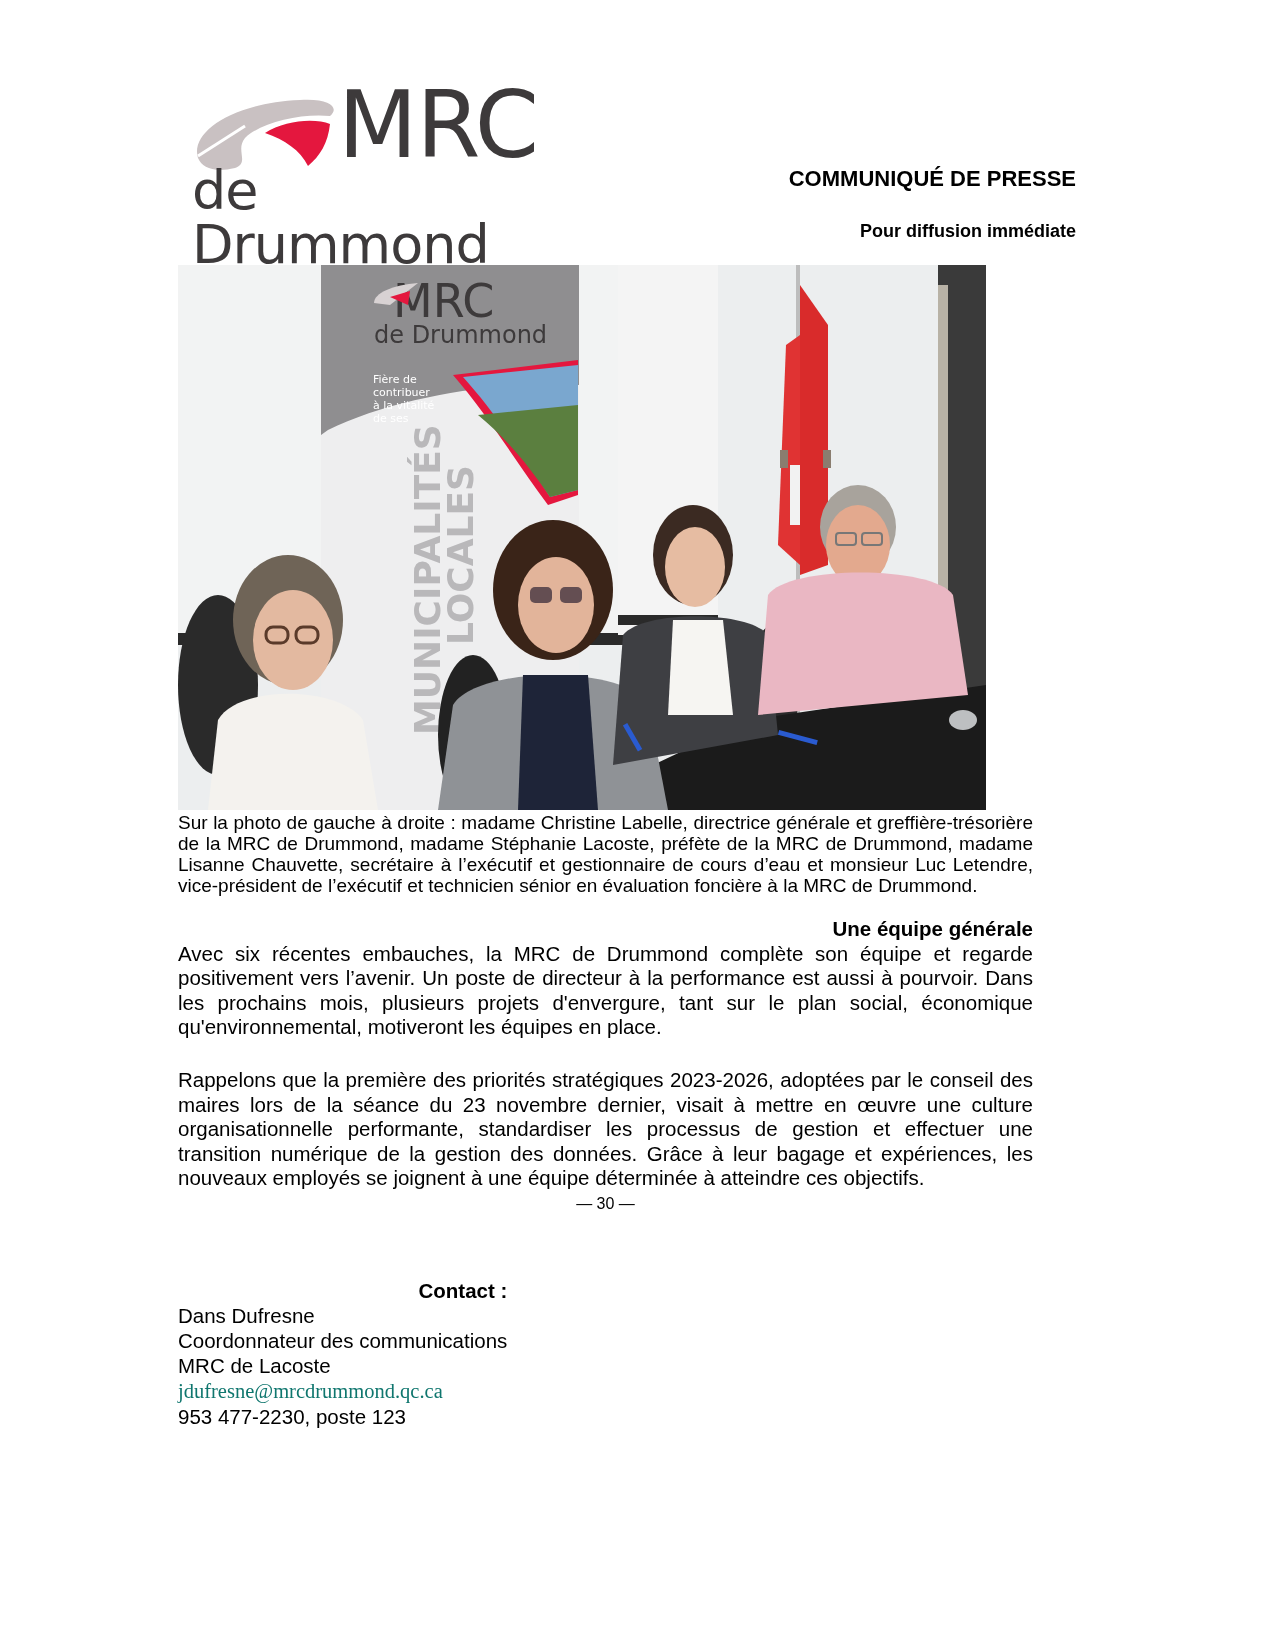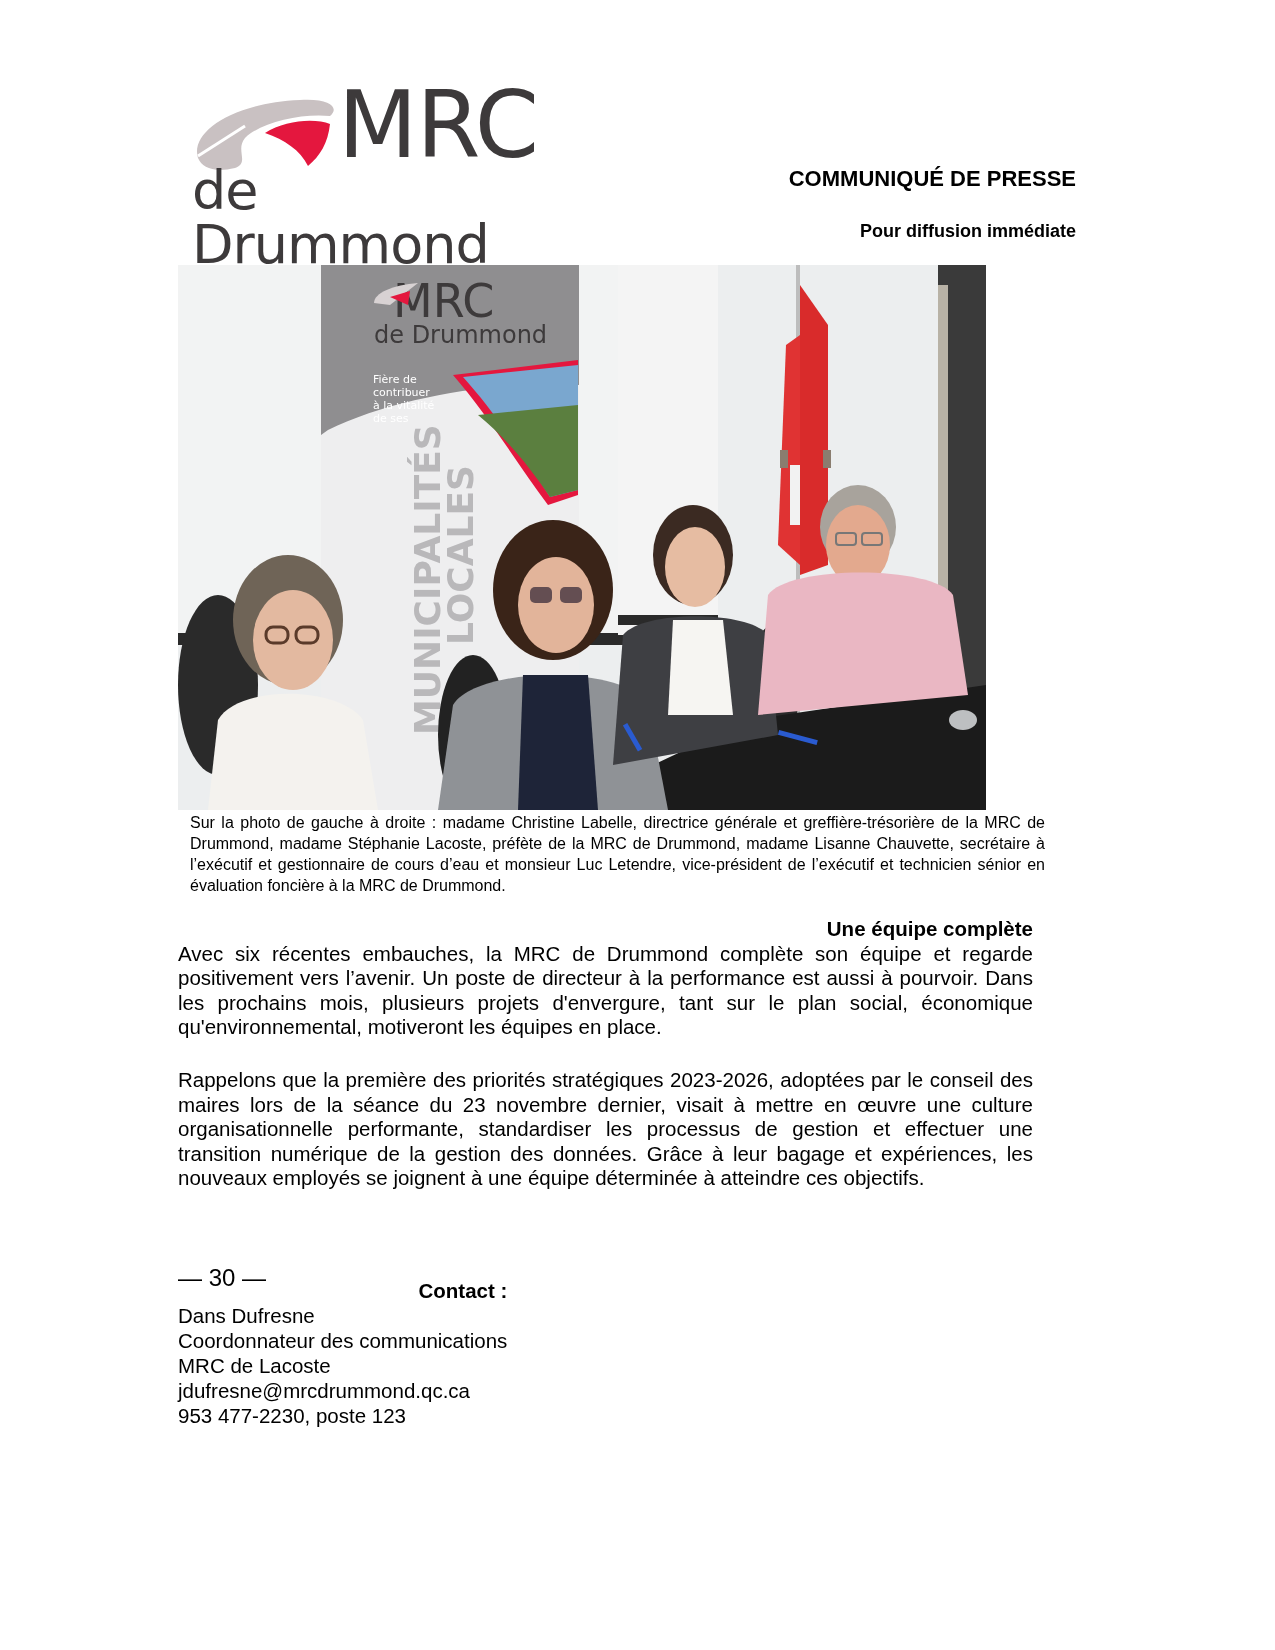--- a/index.html
+++ b/index.html
@@ -10,27 +10,27 @@
   .logo-mrc { position:absolute; left:148px; top:-8px; font-size:92px; font-weight:normal;
               color:#3d3a3b; letter-spacing:-1px; line-height:1; font-family:"DejaVu Sans", sans-serif; }
   .logo-sub { position:absolute; left:2px; top:76px; font-size:54px; color:#3d3a3b;
               line-height:1; letter-spacing:-1px; font-family:"DejaVu Sans", sans-serif; }
   .press { position:absolute; right:199px; top:166px; text-align:right; }
   .press-title { font-size:22px; font-weight:bold; line-height:26px; }
   .press-sub { font-size:18px; font-weight:bold; line-height:22px;margin-top:28px; }
 
   .photo { position:absolute; left:178px; top:265px; width:808px; height:545px; overflow:hidden;
            background:#e9eaeb; }
-  .caption { position:absolute; left:190px; top:812px; width:855px; font-size:16px; line-height:21px;
+  .caption { position:absolute; left:178px; top:812px; width:855px; font-size:19px; line-height:21px;
              text-align:justify; }
   .section { position:absolute; left:178px; width:855px; font-size:20.5px; line-height:24.5px; text-align:justify; }
   .h { font-weight:bold;text-align:right; }
-  .end { position:absolute; left:178px; width:855px; top:1264px; text-align:left; font-size:24px; }
+  .end { position:absolute; left:178px; width:855px; top:1195px; text-align:center; font-size:16px; }
   .contact { position:absolute; left:178px; top:1278px; font-size:20.5px; line-height:25px; }
-  .email { color:#000000; text-decoration:none; }
+  .email { color:#0f766e; text-decoration:none;font-family:Liberation Serif, serif; }
 </style>
 </head>
 <body>
 
 <div class="logo">
   <svg class="logo-mark" viewBox="0 0 150 90">
     <path d="M8 70 C 0 45, 40 15, 110 12 C 140 10, 150 20, 140 28 C 110 25, 70 35, 55 50 C 45 62, 60 75, 45 80 C 25 85, 12 80, 8 70 Z" fill="#c9c1c2"></path>
     <path d="M8 68 L 55 38" stroke="#ffffff" stroke-width="3"></path>
     <path d="M75 45 C 95 32, 125 30, 140 36 C 138 55, 130 68, 118 78 C 110 62, 95 52, 75 45 Z" fill="#e4173e"></path>
   </svg>
@@ -112,21 +112,21 @@
     <rect x="440" y="470" width="30" height="5" fill="#2a5bd0" transform="rotate(60 455 472)"></rect>
     <rect x="600" y="470" width="40" height="5" fill="#2a5bd0" transform="rotate(15 620 472)"></rect>
 
     <ellipse cx="785" cy="455" rx="14" ry="10" fill="#d9dcde" opacity="0.85"></ellipse>
   </svg>
 </div>
 
 <div class="caption">Sur la photo de gauche à droite : madame Christine Labelle, directrice générale et greffière-trésorière de la MRC de Drummond, madame Stéphanie Lacoste, préfète de la MRC de Drummond, madame Lisanne Chauvette, secrétaire à l’exécutif et gestionnaire de cours d’eau et monsieur Luc Letendre, vice-président de l’exécutif et technicien sénior en évaluation foncière à la MRC de Drummond.</div>
 
 <div class="section" style="top:917px;">
-  <div class="h">Une équipe complète</div>
+  <div class="h">Une équipe générale</div>
   <div>Avec six récentes embauches, la MRC de Drummond complète son équipe et regarde positivement vers l’avenir. Un poste de directeur à la performance est aussi à pourvoir. Dans les prochains mois, plusieurs projets d'envergure, tant sur le plan social, économique qu'environnemental, motiveront les équipes en place.</div>
 </div>
 
 <div class="section" style="top:1068px;">Rappelons que la première des priorités stratégiques 2023-2026, adoptées par le conseil des maires lors de la séance du 23 novembre dernier, visait à mettre en œuvre une culture organisationnelle performante, standardiser les processus de gestion et effectuer une transition numérique de la gestion des données. Grâce à leur bagage et expériences, les nouveaux employés se joignent à une équipe déterminée à atteindre ces objectifs.</div>
 
 <div class="end">— 30 —</div>
 
 <div class="contact">
   <div class="h">Contact :</div>
   <div>Dans Dufresne</div>

